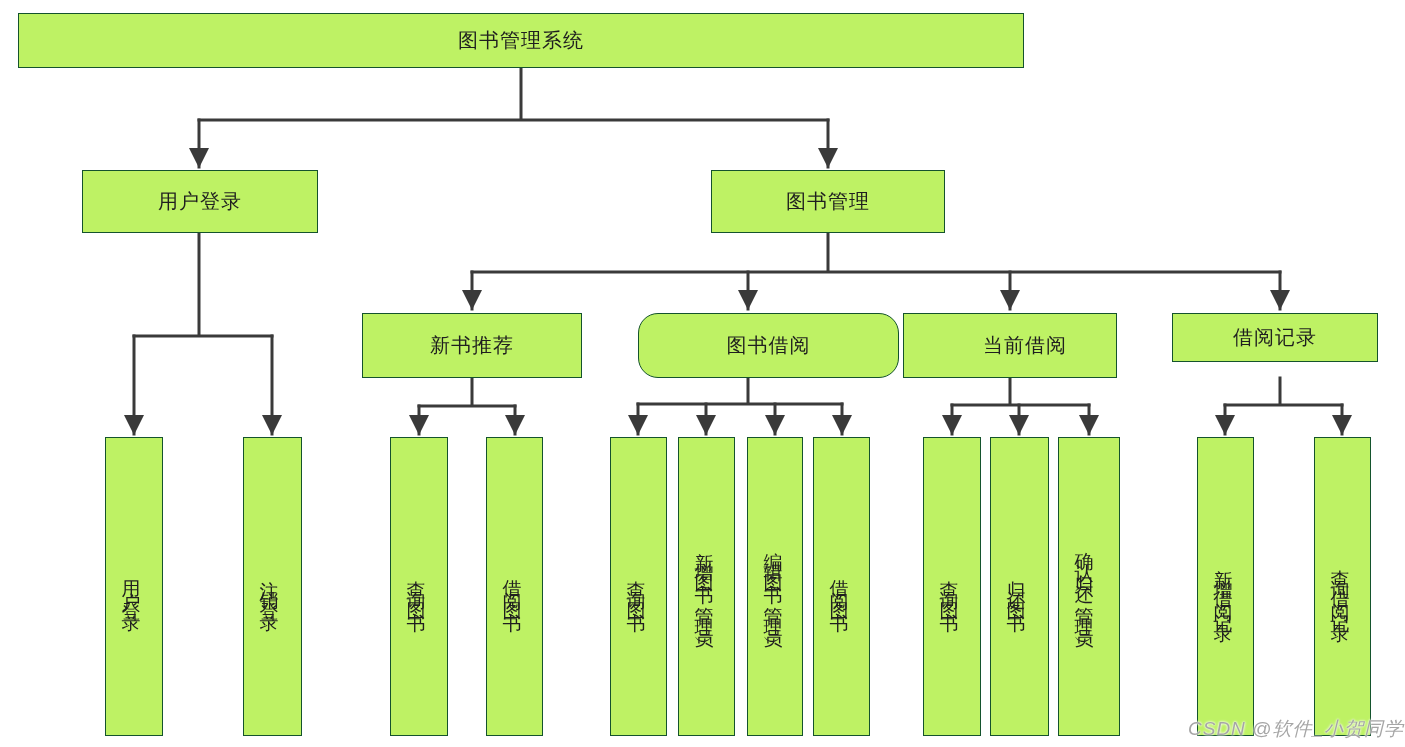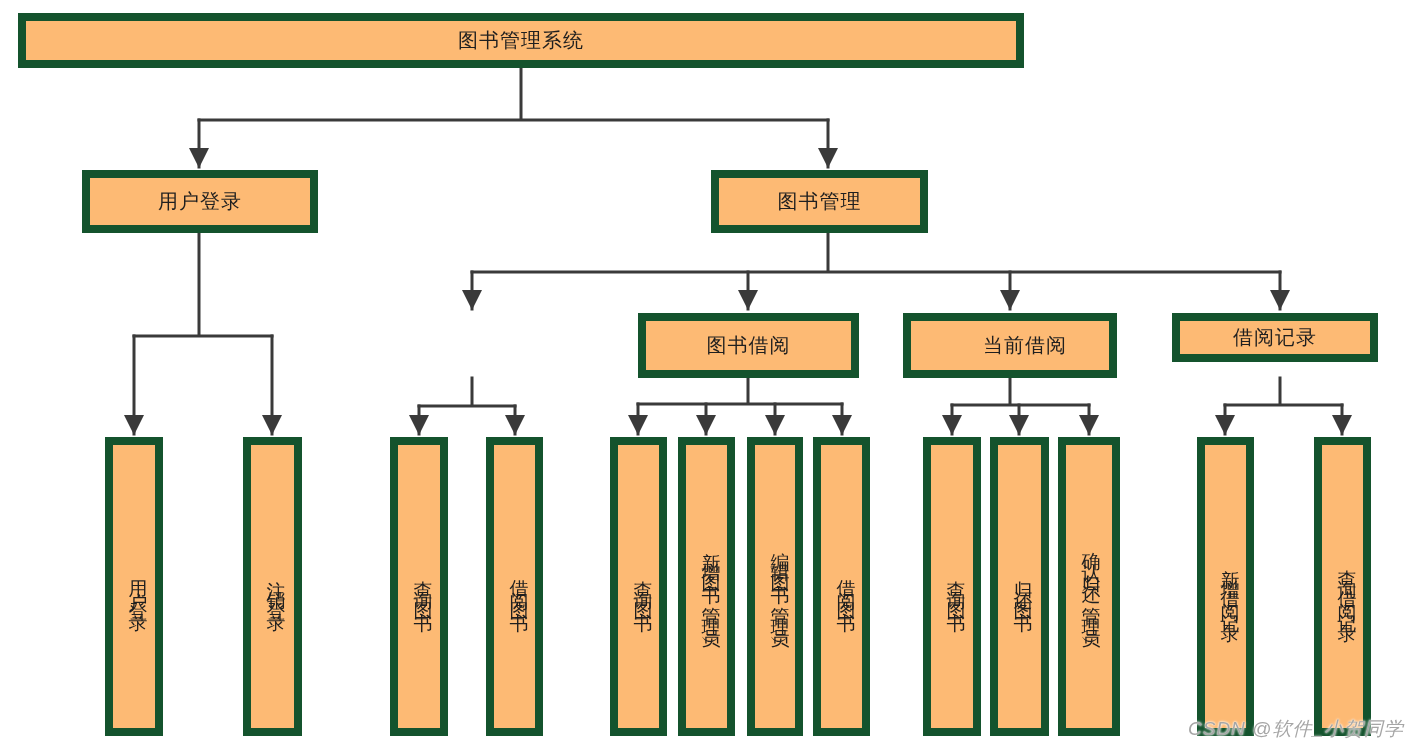--- a/index.html
+++ b/index.html
@@ -7,22 +7,22 @@
     position:relative;
     width:1405px;height:747px;
     background:#ffffff;
     font-family:"Liberation Sans","DejaVu Sans",sans-serif;
     overflow:hidden;
   }
   .wires{position:absolute;left:0;top:0;z-index:1;}
   .box{
     position:absolute;
     box-sizing:border-box;
-    background:#fdba74;
-    border:8px solid #14532d;
+    background:#bef264;
+    border:1px solid #14532d;
     color:#1f1f1f;
     z-index:2;
   }
   .hbox{
     display:flex;align-items:center;justify-content:center;
     font-size:20px;letter-spacing:1px;
   }
   .vbox{
     writing-mode:vertical-lr;
     text-orientation:mixed;
@@ -83,23 +83,24 @@
       <path marker-end="url(#ah)" d="M1019 405 V434"></path>
       <path marker-end="url(#ah)" d="M1089 405 V434"></path>
       <path marker-end="url(#ah)" d="M1225 405 V434"></path>
       <path marker-end="url(#ah)" d="M1342 405 V434"></path>
     </g>
   </svg>
 
   <div class="box hbox" style="left:18px;top:13px;width:1006px;height:55px;">图书管理系统</div>
 
   <div class="box hbox" style="left:82px;top:170px;width:236px;height:63px;">用户登录</div>
-  <div class="box hbox" style="left:711px;top:170px;width:217px;height:63px;">图书管理</div>
+  <div class="box hbox" style="left:711px;top:170px;width:234px;height:63px;">图书管理</div>
 
-  <div class="box hbox" style="left:638px;top:313px;width:221px;height:65px;">图书借阅</div>
+  <div class="box hbox" style="left:362px;top:313px;width:220px;height:65px;">新书推荐</div>
+  <div class="box hbox" style="left:638px;top:313px;width:261px;height:65px;border-radius:20px;">图书借阅</div>
   <div class="box hbox" style="left:903px;top:313px;width:214px;height:65px;padding-left:30px;">当前借阅</div>
   <div class="box hbox" style="left:1172px;top:313px;width:206px;height:49px;">借阅记录</div>
 
   <div class="box vbox" style="left:105px;top:437px;width:58px;height:299px;">用户登录</div>
   <div class="box vbox" style="left:243px;top:437px;width:59px;height:299px;">注销登录</div>
   <div class="box vbox" style="left:390px;top:437px;width:58px;height:299px;">查询图书</div>
   <div class="box vbox" style="left:486px;top:437px;width:57px;height:299px;">借阅图书</div>
   <div class="box vbox" style="left:610px;top:437px;width:57px;height:299px;">查询图书</div>
   <div class="box vbox" style="left:678px;top:437px;width:57px;height:299px;">新增图书（管理员）</div>
   <div class="box vbox" style="left:747px;top:437px;width:56px;height:299px;">编辑图书（管理员）</div>

